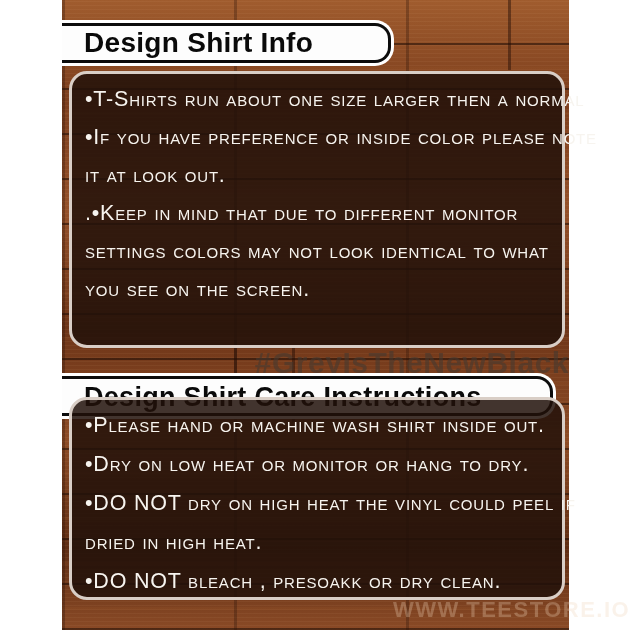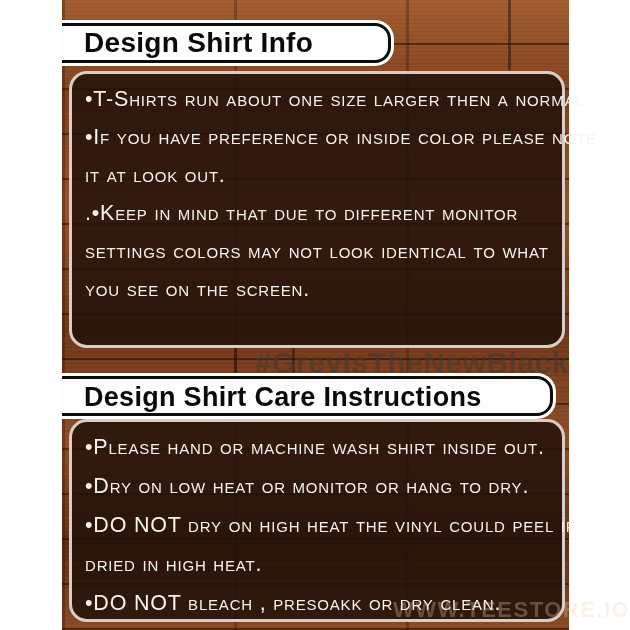--- a/index.html
+++ b/index.html
@@ -44,21 +44,21 @@
     position:absolute;left:69px;width:476px;
     background:rgba(33,17,9,0.85);
     border:3px solid #d9cec6;
     border-radius:18px;
     padding:6px 1px 0 13px;
     color:#f7f4ef;
     font-variant:small-caps;
     letter-spacing:0.8px;
   }
   .panel1{top:71px;height:265px;font-size:21.5px;line-height:38px;}
-  .panel2{top:419px;height:191px;font-size:21.5px;line-height:39px;}
+  .panel2{top:397px;height:191px;font-size:21.5px;line-height:39px;}
   .tline{white-space:nowrap;}
   
   .wm-center{
     position:absolute;left:62px;top:346px;width:507px;
     text-align:right;font-weight:bold;font-size:30px;
     color:rgba(68,56,48,0.58);letter-spacing:0.5px;
   }
   .wm-bottom{
     position:absolute;left:383px;top:597px;
     font-weight:bold;font-size:22px;

